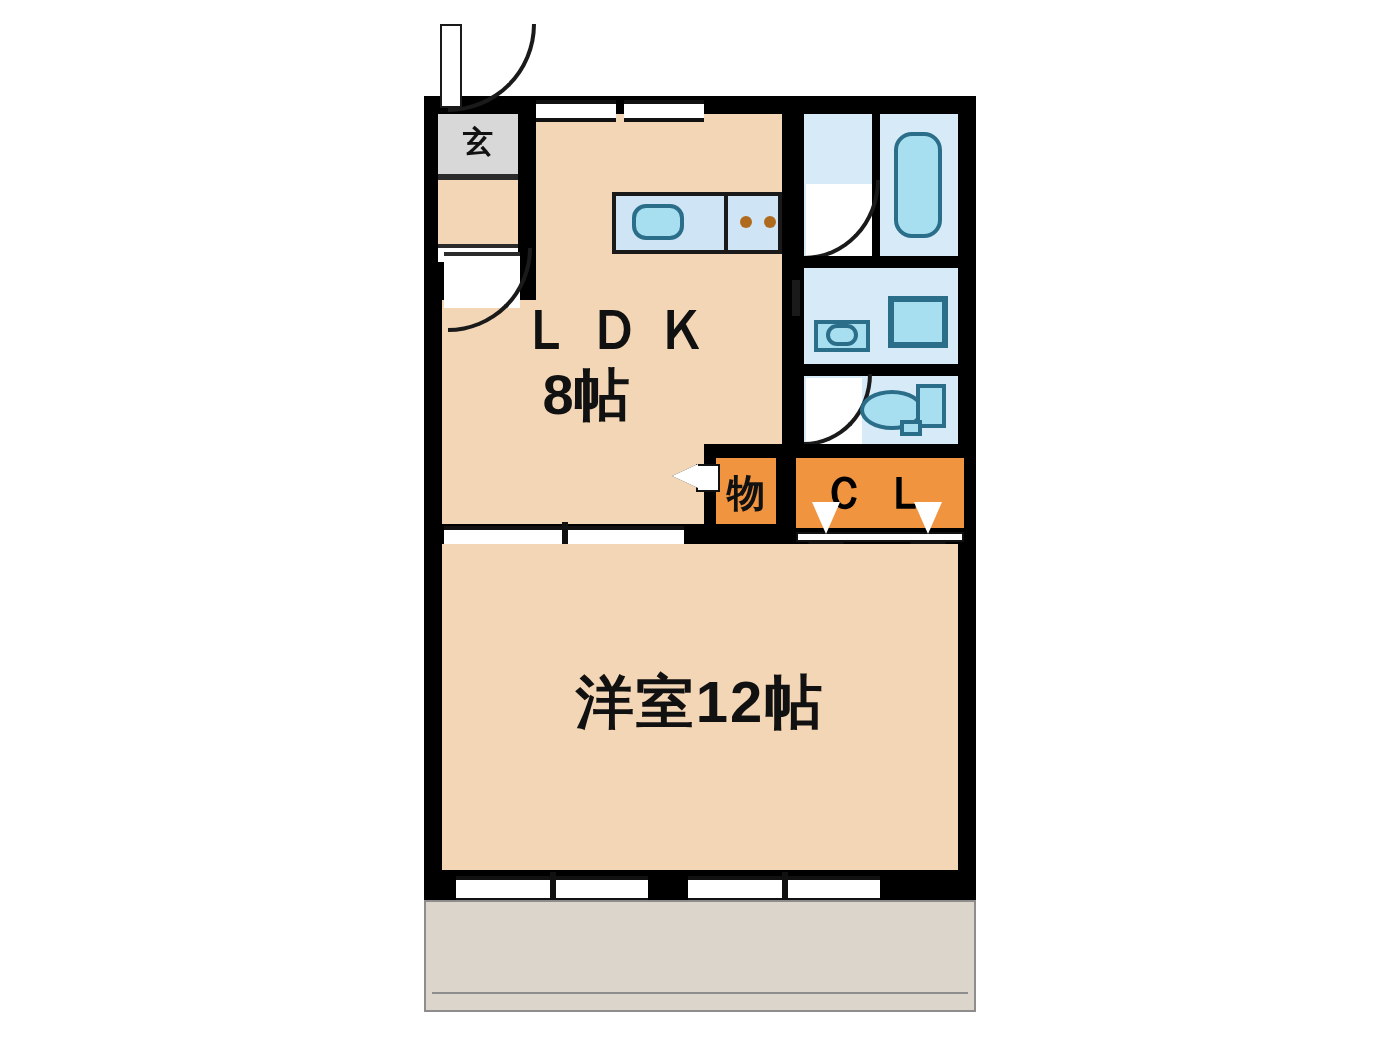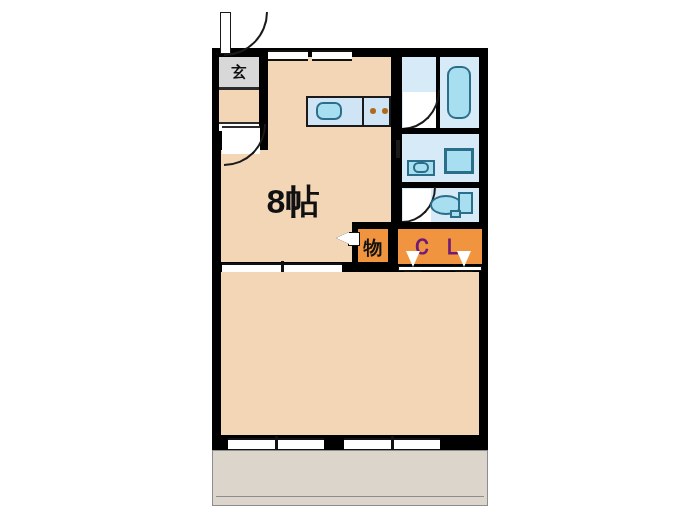--- a/index.html
+++ b/index.html
@@ -37,25 +37,25 @@
 
   
   .lbl {
     color: #111111;
     font-weight: bold;
     white-space: nowrap;
     text-align: center;
     line-height: 1;
   }
   #ldk-label      { font-size: 27px; letter-spacing: 7px; }
-  #ldk-size-label { font-size: 34px; letter-spacing: 0px; }
+  #ldk-size-label { font-size: 28px; letter-spacing: 0px; }
   #room-label     { font-size: 29px; letter-spacing: 1px; }
   #genkan-label   { font-size: 15px; }
   #mono-label     { font-size: 19px; }
-  #cl-label       { font-size: 22px; letter-spacing: 9px; color:#701a75; }
+  #cl-label       { font-size: 22px; letter-spacing: 9px; color:#000000; }
   #veranda-label  { font-size: 19px; letter-spacing: 4px; color:#2f2f2f; }
 
   
   .arc {
     border: 2px solid #1a1a1a;
     background: transparent;
   }
   .arc-br { border-width: 0 2px 2px 0; border-bottom-right-radius: 100%; }
 
   .doorleaf { background: #ffffff; border: 1.5px solid #1a1a1a; }
@@ -98,20 +98,21 @@
   <div class="abs winframe" style="left:312px; top:50px; width:40px; height:7px;"></div>
 
   <div class="abs wetmid" style="left:306px; top:96px; width:85px; height:31px; border:2px solid #1a1a1a; box-sizing:border-box;"></div>
   <div class="abs" style="left:362px; top:96px; width:2px; height:31px; background:#1a1a1a;"></div>
 
   <div class="abs fixture rnd" style="left:316px; top:102px; width:26px; height:18px; border:2px solid #2b6e8a; box-sizing:border-box;"></div>
 
   <div class="abs" style="left:370px; top:108px; width:6px; height:6px; border-radius:50%; background:#b06a1e;"></div>
   <div class="abs" style="left:382px; top:108px; width:6px; height:6px; border-radius:50%; background:#b06a1e;"></div>
 
+  <span class="abs lbl" id="ldk-label" style="left:241px; top:152px; width:140px;">ＬＤＫ</span>
   <span class="abs lbl" id="ldk-size-label" style="left:238px; top:184px; width:110px;">8帖</span>
 
   <div class="abs wetpale" style="left:402px; top:57px; width:77px; height:71px;"></div>
   <div class="abs wall" style="left:436px; top:57px; width:4px; height:71px;"></div>
   <div class="abs fixture" style="left:447px; top:66px; width:24px; height:53px; border:2px solid #2b6e8a; border-radius:9px; box-sizing:border-box;"></div>
 
   <div class="abs white" style="left:403px; top:92px; width:33px; height:36px;"></div>
   <div class="abs arc arc-br" style="left:402px; top:90px; width:36px; height:38px;"></div>
 
   <div class="abs wall" style="left:394px; top:128px; width:94px; height:6px;"></div>
@@ -163,20 +164,21 @@
   </div>
 
   <div class="abs wall" style="left:212px; top:262px; width:180px; height:10px;"></div>
 
   <div class="abs winframe" style="left:222px; top:263px; width:60px; height:8px;"></div>
   <div class="abs winframe" style="left:282px; top:263px; width:60px; height:8px;"></div>
   <div class="abs" style="left:281px; top:261px; width:3px; height:12px; background:#111;"></div>
   <div class="abs wall" style="left:342px; top:262px; width:14px; height:10px;"></div>
 
   <div class="abs tatami" style="left:221px; top:272px; width:258px; height:163px;"></div>
+  <span class="abs lbl" id="room-label" style="left:250px; top:338px; width:200px;">洋室12帖</span>
 
   <div class="abs wall" style="left:212px; top:435px; width:276px; height:15px;"></div>
   <div class="abs winframe" style="left:228px; top:438px; width:48px; height:9px;"></div>
   <div class="abs winframe" style="left:276px; top:438px; width:48px; height:9px;"></div>
   <div class="abs" style="left:275px; top:436px; width:3px; height:13px; background:#111;"></div>
   <div class="abs winframe" style="left:344px; top:438px; width:48px; height:9px;"></div>
   <div class="abs winframe" style="left:392px; top:438px; width:48px; height:9px;"></div>
   <div class="abs" style="left:391px; top:436px; width:3px; height:13px; background:#111;"></div>
 
   <div class="abs veranda" style="left:212px; top:450px; width:276px; height:56px; border:1px solid #8d8d8d; box-sizing:border-box;"></div>

